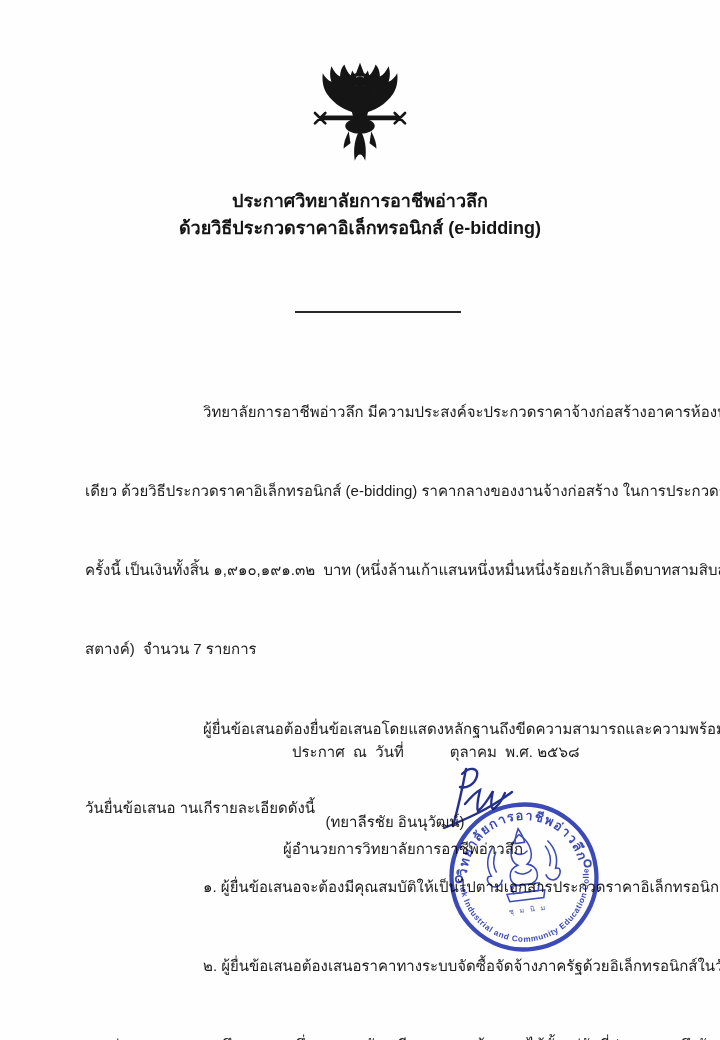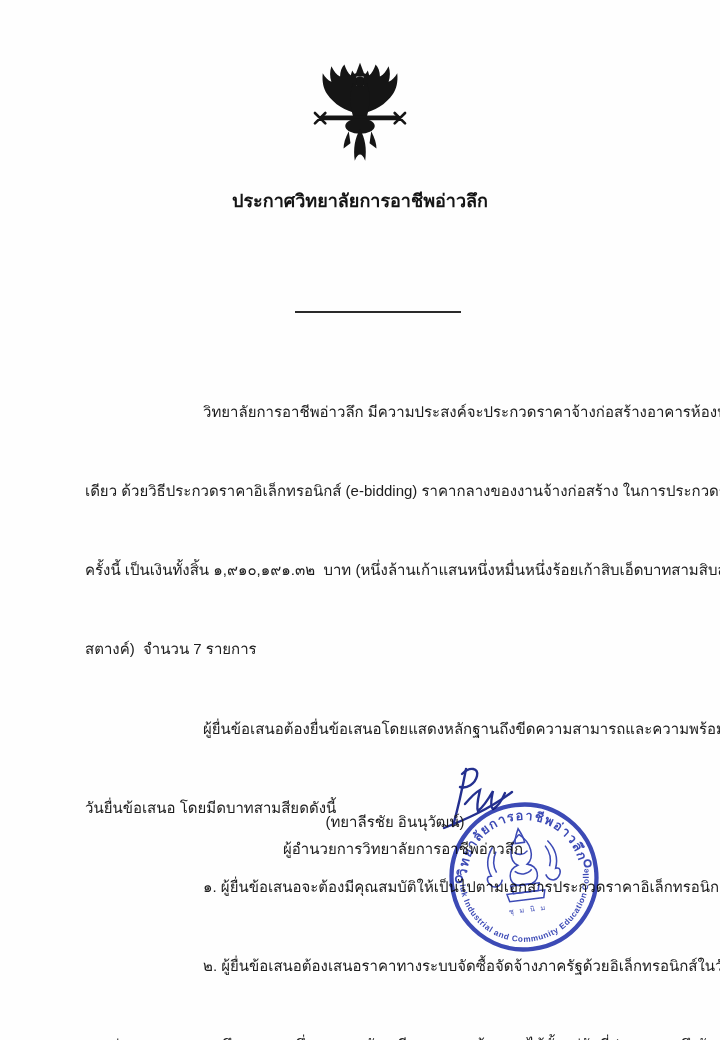--- a/index.html
+++ b/index.html
@@ -58,40 +58,42 @@
       <path d="M73,79 C77,87 79,93 79,99 L71,93 Z"></path>
       <path d="M60,77 C54,87 52,99 54,113 C56,108 58,106 60,106 C62,106 64,108 66,113 C68,99 66,87 60,77 Z"></path>
     </g>
     <g stroke="#151515" stroke-width="3" stroke-linecap="round">
       <path d="M8,58 L20,70 M8,70 L20,58 M100,58 L112,70 M100,70 L112,58"></path>
     </g>
   </svg>
 
   <div class="title-block">
     <div>ประกาศวิทยาลัยการอาชีพอ่าวลึก</div>
+    <div>ด้วยวิธีประกวดราคาอิเล็กทรอนิกส์ (e-bidding)</div>
   </div>
 
   <div class="divider"></div>
 
   <div class="body-block">
     <div class="body-line ind">วิทยาลัยการอาชีพอ่าวลึก มีความประสงค์จะประกวดราคาจ้างก่อสร้างอาคารห้องน้ำรวมชั้น</div>
     <div class="body-line">เดียว ด้วยวิธีประกวดราคาอิเล็กทรอนิกส์ (e-bidding) ราคากลางของงานจ้างก่อสร้าง ในการประกวดราคา</div>
     <div class="body-line">ครั้งนี้ เป็นเงินทั้งสิ้น ๑,๙๑๐,๑๙๑.๓๒  บาท (หนึ่งล้านเก้าแสนหนึ่งหมื่นหนึ่งร้อยเก้าสิบเอ็ดบาทสามสิบสอง</div>
     <div class="body-line">สตางค์)  จำนวน 7 รายการ</div>
     <div class="body-line ind">ผู้ยื่นข้อเสนอต้องยื่นข้อเสนอโดยแสดงหลักฐานถึงขีดความสามารถและความพร้อมที่มีอยู่ใน</div>
-    <div class="body-line">วันยื่นข้อเสนอ โดยมีดบาทสามสียดดังนี้</div>
+    <div class="body-line">วันยื่นข้อเสนอ านเกีรายละเอียดดังนี้</div>
     <div class="body-line ind">๑. ผู้ยื่นข้อเสนอจะต้องมีคุณสมบัติให้เป็นไปตามเอกสารประกวดราคาอิเล็กทรอนิกส์กำหนด</div>
     <div class="body-line ind">๒. ผู้ยื่นข้อเสนอต้องเสนอราคาทางระบบจัดซื้อจัดจ้างภาครัฐด้วยอิเล็กทรอนิกส์ในวันที่</div>
     <div class="body-line">ระหว่างเวลา         น. ถึง         น. ซึ่งสามารถจัดเตรียมเอกสารข้อเสนอได้ตั้งแต่วันที่ประกาศจนถึงวันเสนอ</div>
     
     
     
     
   </div>
 
+  <div class="announce">ประกาศ  ณ  วันที่           ตุลาคม  พ.ศ. ๒๕๖๘</div>
 
   <svg class="signature" viewBox="0 0 100 72" aria-hidden="true">
     <g fill="none" stroke="#24308f" stroke-width="2.4" stroke-linecap="round">
       <path d="M30,12 C38,4 47,6 45,14 C43,22 35,27 28,25"></path>
       <path d="M34,7 C31,23 26,46 21,64"></path>
       <path d="M33,42 C39,35 44,30 48,28 C46,37 44,45 46,49 C51,45 57,36 61,29 C59,38 58,45 61,47 C65,45 70,38 73,31"></path>
       <path d="M12,66 C32,58 56,48 80,30"></path>
     </g>
   </svg>
 

